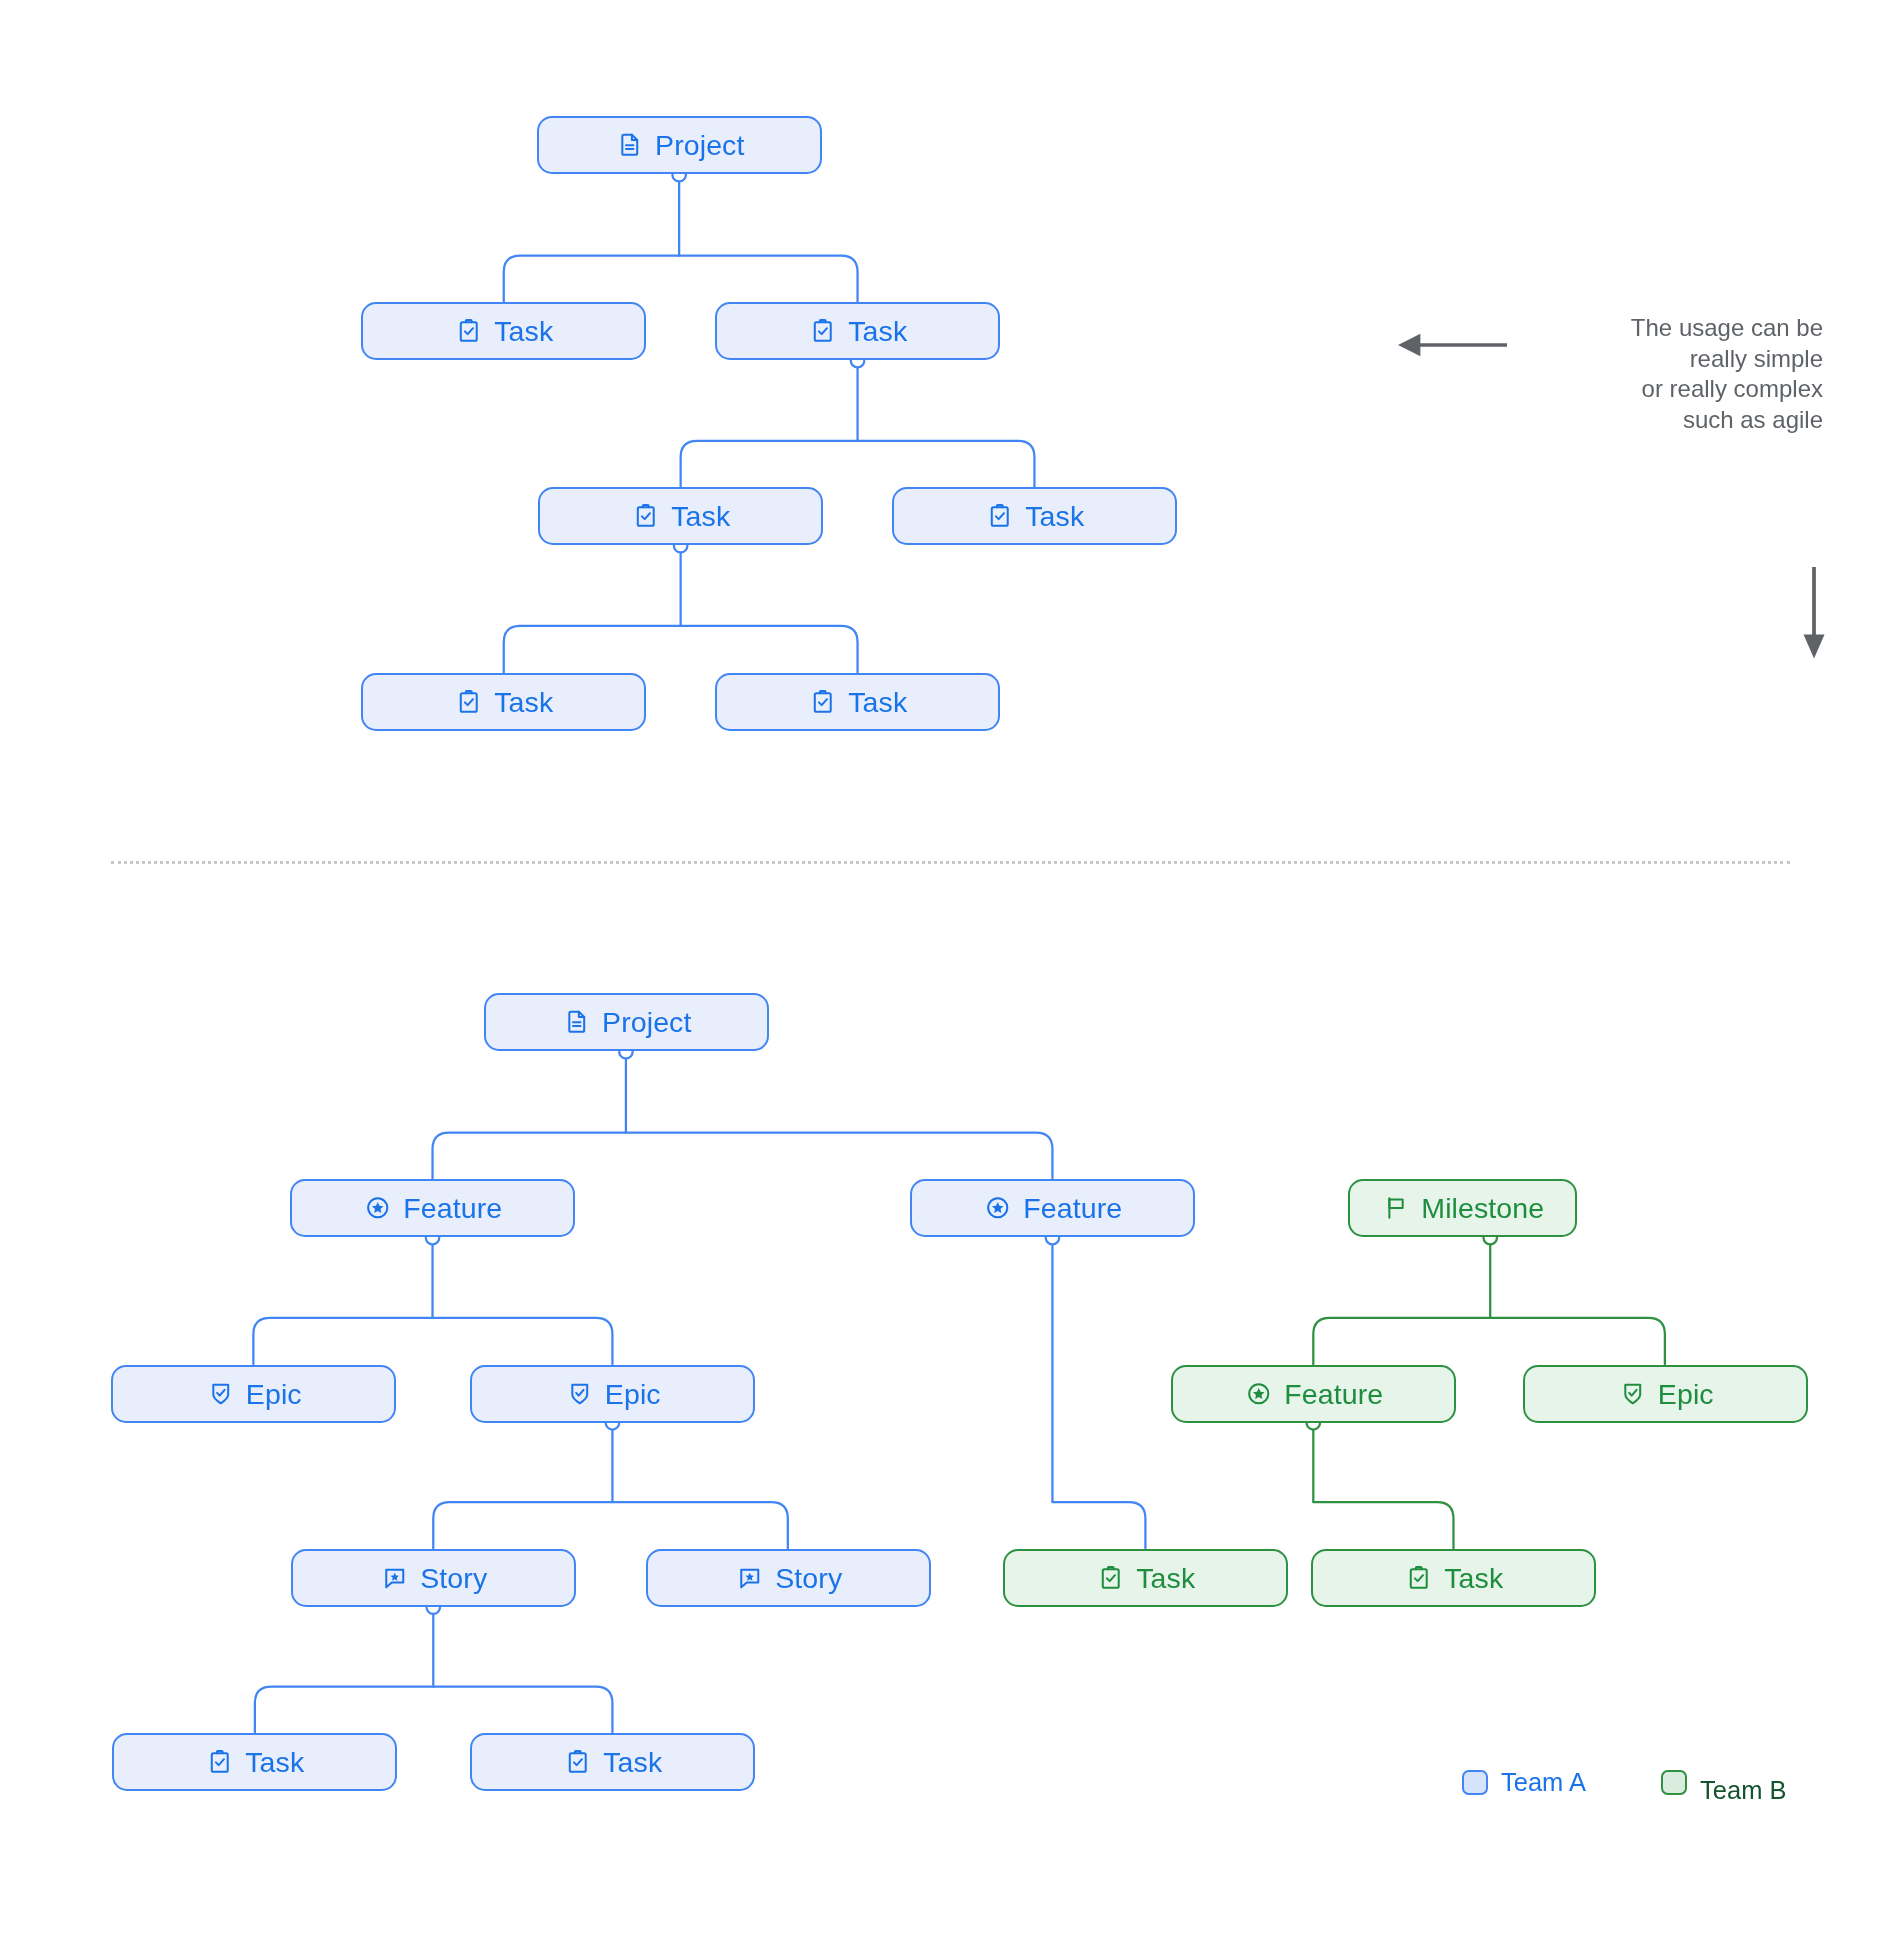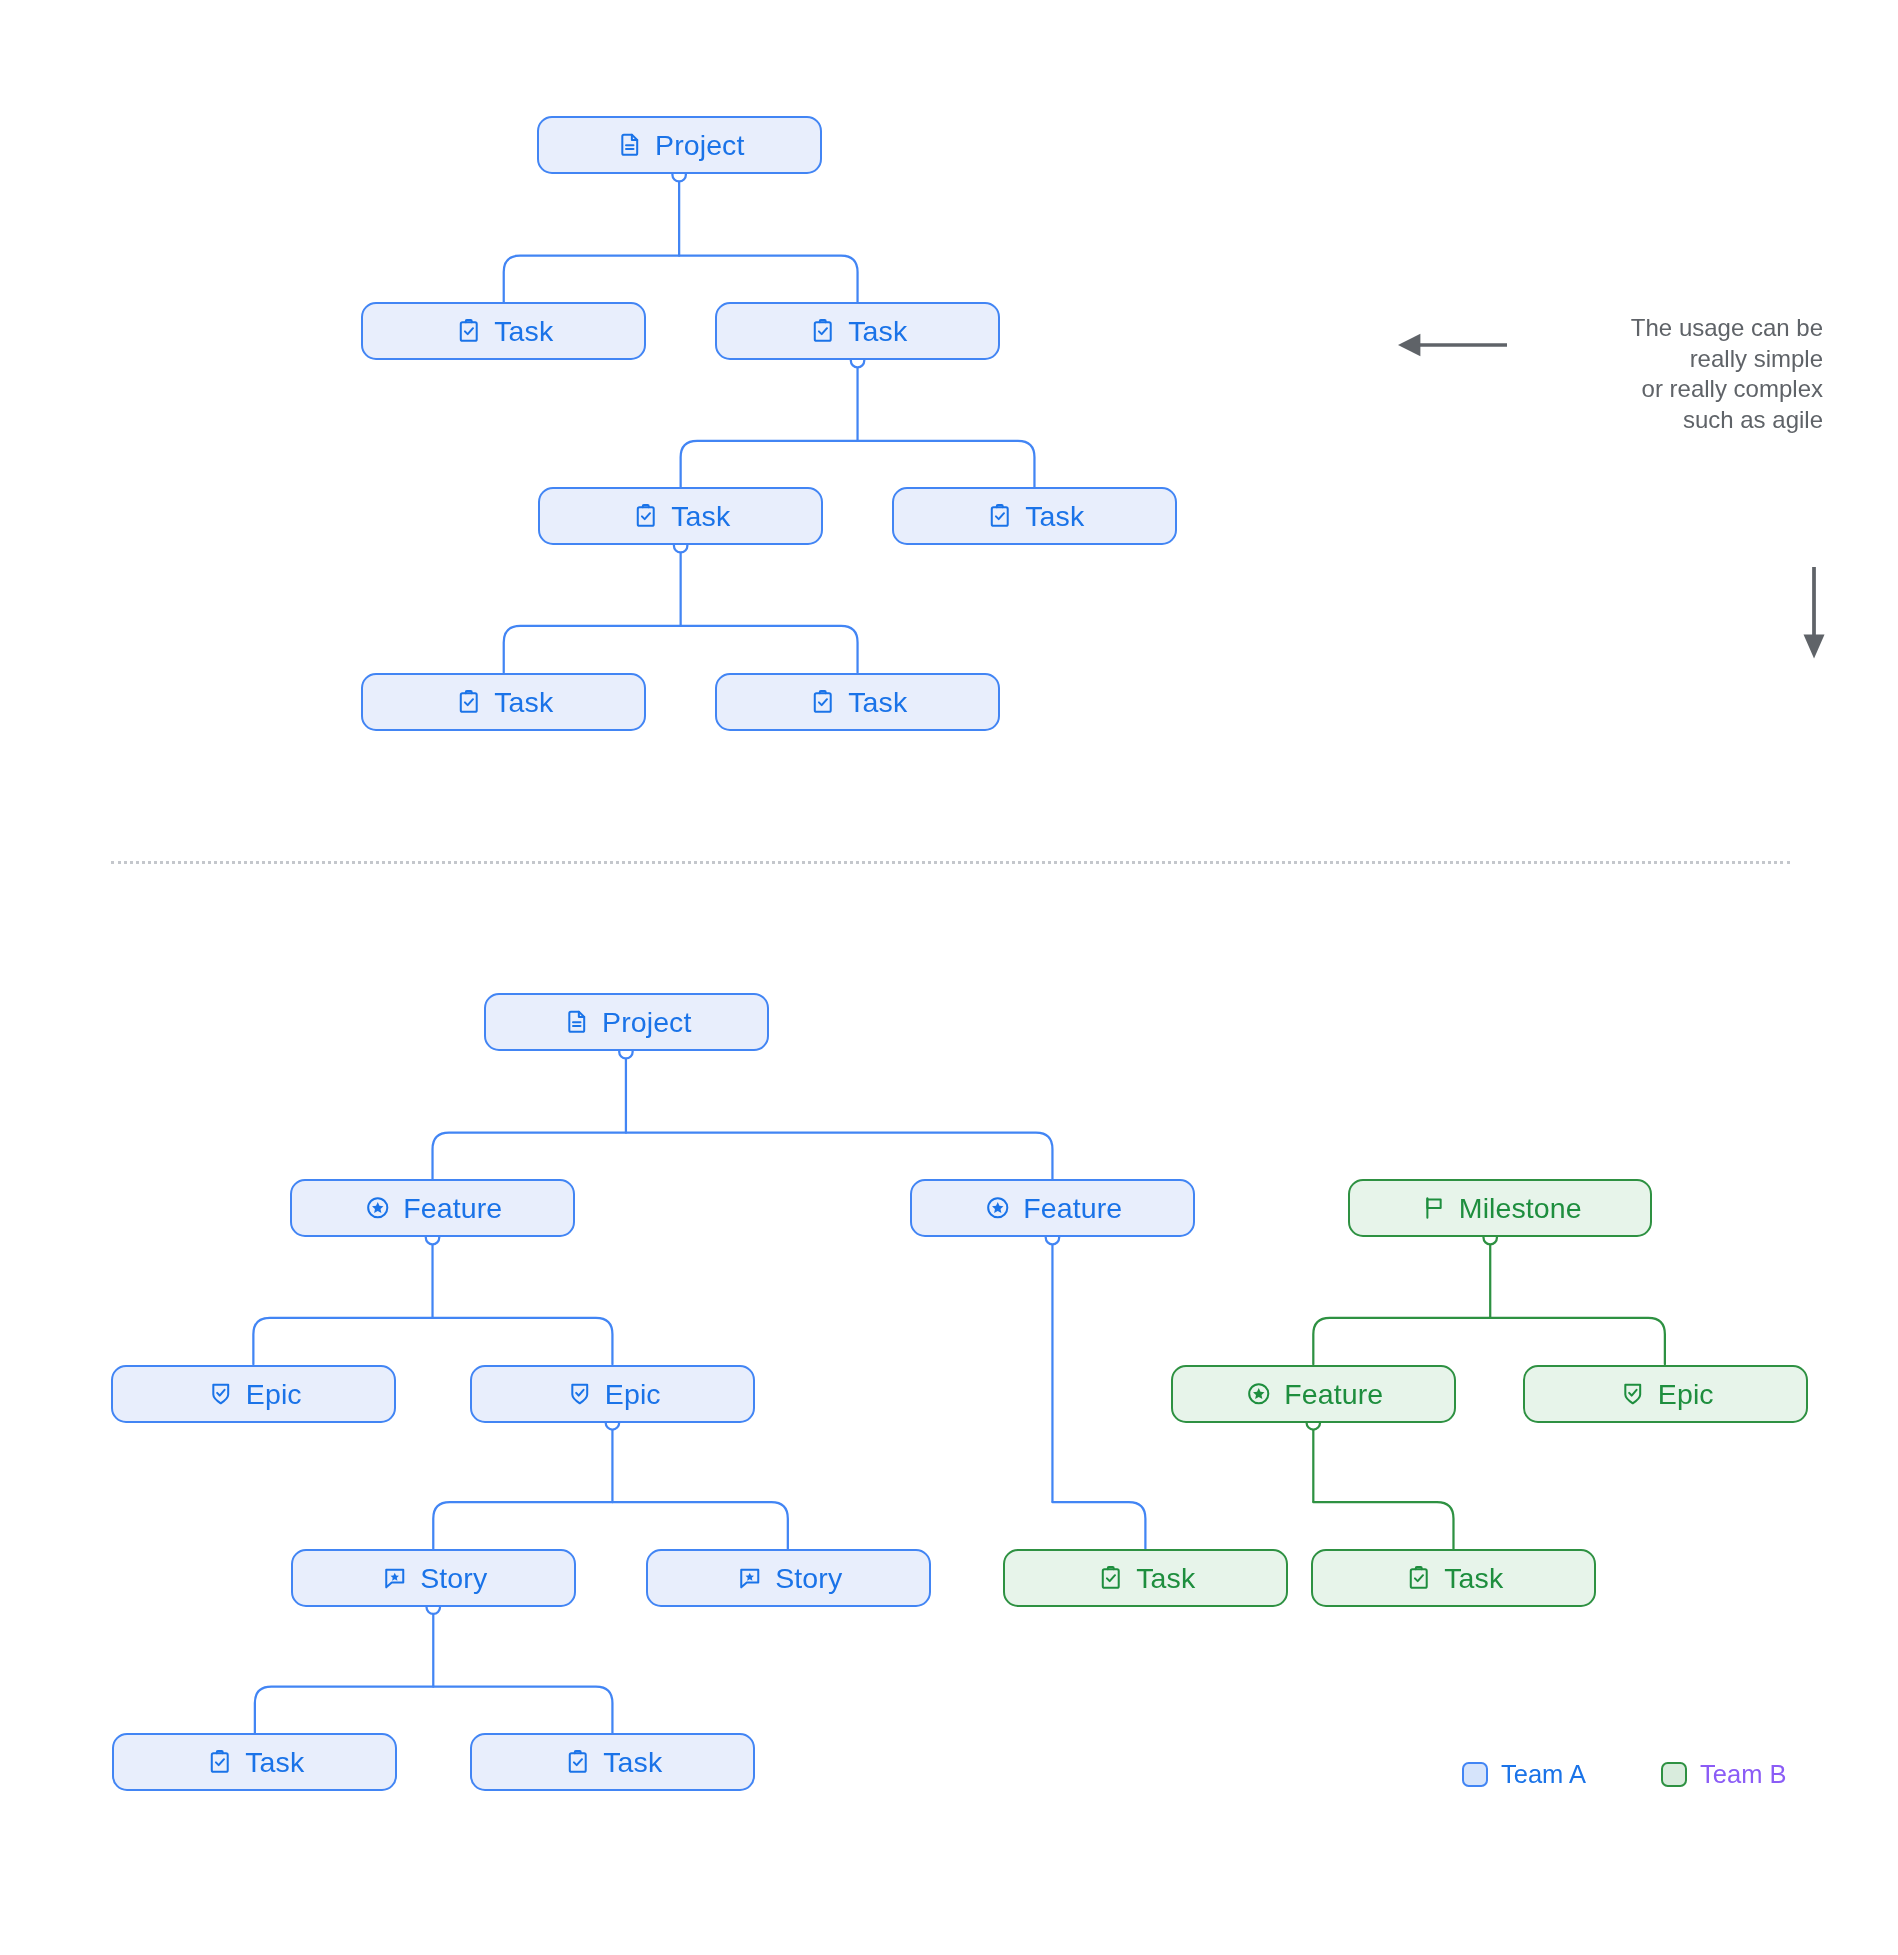--- a/index.html
+++ b/index.html
@@ -25,21 +25,21 @@
   .annot{position:absolute;left:1484px;top:313px;width:339px;
          text-align:right;color:#5f6368;font-size:24px;line-height:1.28;}
   .annot div{white-space:nowrap;}
 
   .legend{position:absolute;left:1462px;top:1760px;display:flex;gap:75px;align-items:center;}
   .legend .item{display:flex;align-items:center;gap:13.5px;font-size:25.5px;}
   .legend .sw{width:25.5px;height:25.5px;border-radius:6.7px;box-sizing:border-box;}
   .legend .sw.blue{background:#d6e4fb;border:2.2px solid #4285f4;}
   .legend .sw.green{background:#d9ecdd;border:2.2px solid #2e9142;}
   .legend .t.blue{color:#1a73e8;}
-  .legend .t.green{color:#8b5cf6;}
+  .legend .t.green{color:#14532d;margin-top:16px;}
 </style>
 </head>
 <body>
 
 <div class="canvas">
   <svg class="wires" id="wire-layer" viewBox="0 0 2532 2608" width="1898" height="1955">
       <circle cx="906" cy="233" r="9" fill="#fff" stroke="#4285f4" stroke-width="3"></circle>
       <path d="M906,242 L906,341" stroke="#4285f4" stroke-width="3" fill="none"></path>
       <path d="M906,341 L694,341 Q672,341 672,363 L672,403" stroke="#4285f4" stroke-width="3" fill="none" stroke-linecap="round"></path>
       <path d="M906,341 L1122,341 Q1144,341 1144,363 L1144,403" stroke="#4285f4" stroke-width="3" fill="none" stroke-linecap="round"></path>
@@ -172,21 +172,21 @@
       </div>
       <div class="node blue" style="left: 910px; top: 1179px; width: 285px; height: 58px;">
         <span class="ic">
           <svg viewBox="0 0 24 24" width="25.5" height="25.5" fill="none" stroke="currentColor" stroke-width="1.9">
             <circle cx="12" cy="12" r="9"></circle>
             <polygon fill="currentColor" stroke="none" points="12,6.6 13.6,10.2 17.4,10.6 14.6,13.2 15.4,17 12,15 8.6,17 9.4,13.2 6.6,10.6 10.4,10.2"></polygon>
           </svg>
         </span>
         <span class="lbl">Feature</span>
       </div>
-      <div class="node green" style="left: 1348px; top: 1179px; width: 304px; height: 58px;">
+      <div class="node green" style="left: 1348px; top: 1179px; width: 229px; height: 58px;">
         <span class="ic">
           <svg viewBox="0 0 24 24" width="25.5" height="25.5" fill="none" stroke="currentColor" stroke-width="1.9" stroke-linecap="round" stroke-linejoin="round">
             <line x1="6" y1="3" x2="6" y2="21.5"></line>
             <path d="M6 4.2h12.5v8H6z"></path>
           </svg>
         </span>
         <span class="lbl">Milestone</span>
       </div>
       <div class="node blue" style="left: 111px; top: 1365px; width: 285px; height: 58px;">
         <span class="ic">

